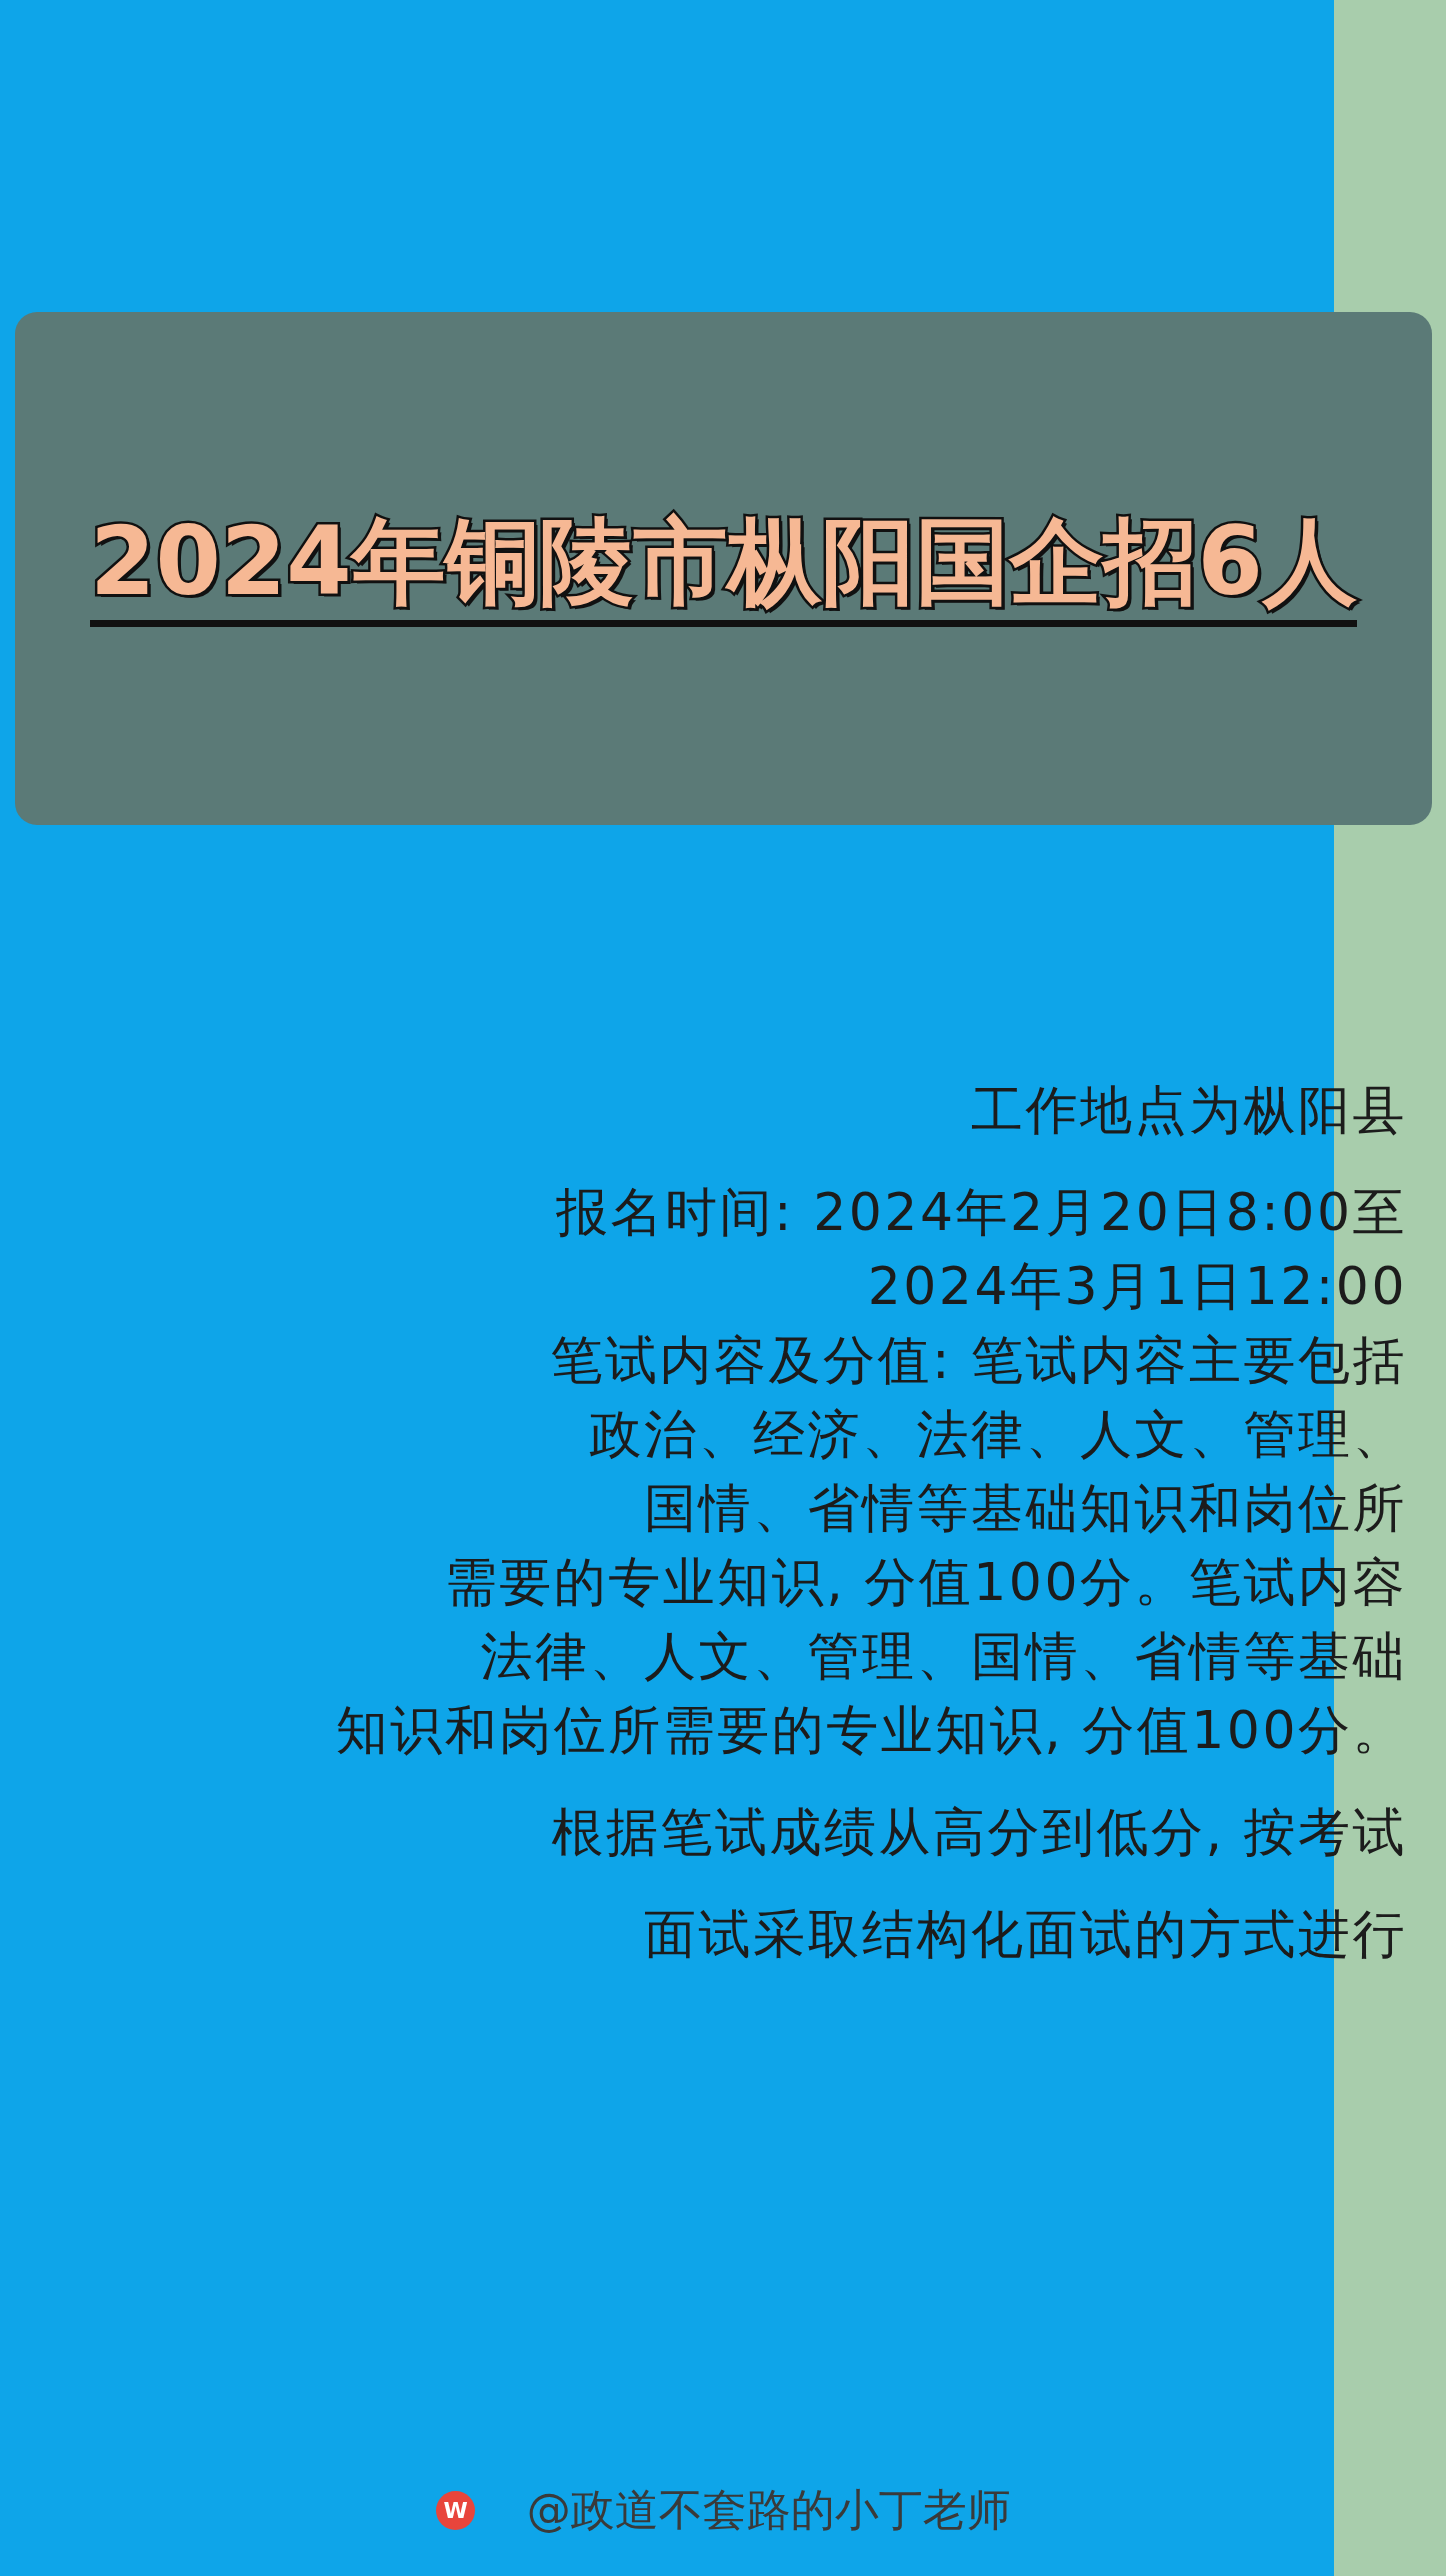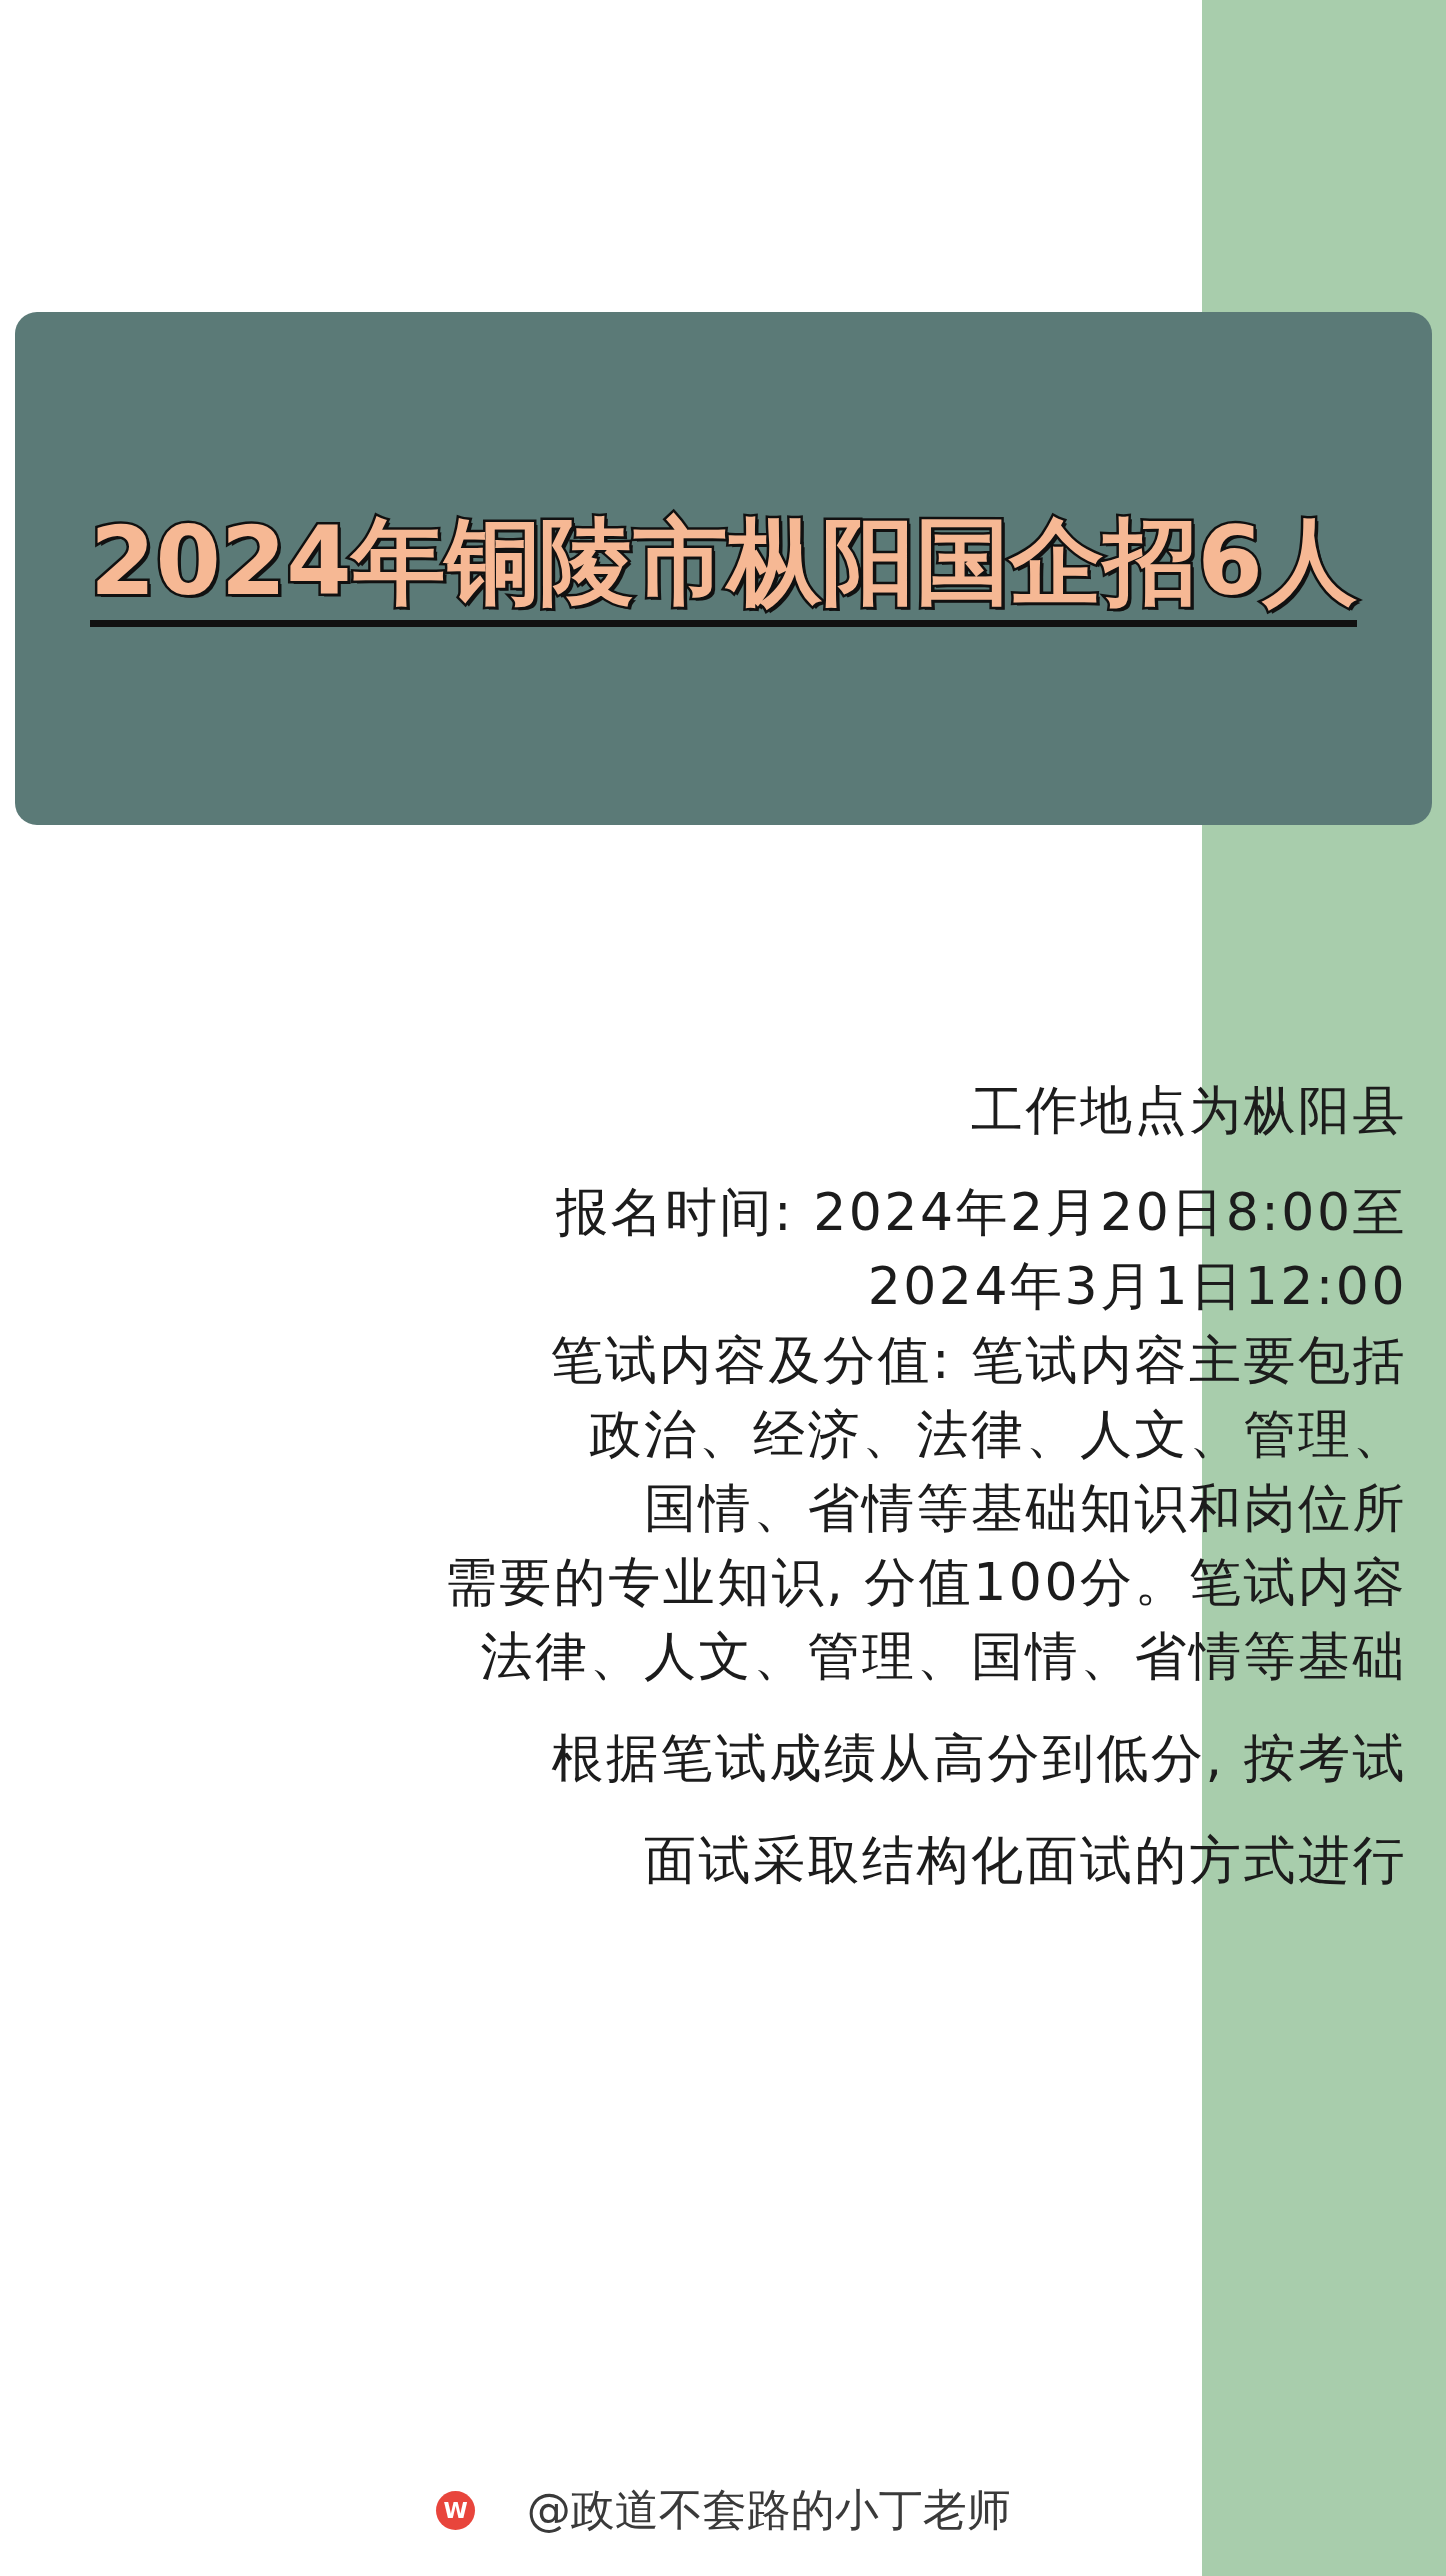--- a/index.html
+++ b/index.html
@@ -10,23 +10,23 @@
     width: 1447px;
     height: 2576px;
     background: #a8cdac;
     font-family: "DejaVu Sans", sans-serif;
     position: relative;
     overflow: hidden;
   }
 
   .poster {
     position: relative;
-    width: 1202px;
+    width: 1334px;
     height: 2576px;
-    background: #ffffff;
+    background: #0ea5e9;
   }
 
   
   .title-banner {
     position: absolute;
     left: 15px;
     top: 312px;
     width: 1417px;
     height: 513px;
     background: #5b7a77;
@@ -126,20 +126,21 @@
     </div>
 
     <div class="para">
       <span class="line">报名时间: 2024年2月20日8:00至</span>
       <span class="line">2024年3月1日12:00</span>
       <span class="line">笔试内容及分值: 笔试内容主要包括</span>
       <span class="line">政治、经济、法律、人文、管理、</span>
       <span class="line">国情、省情等基础知识和岗位所</span>
       <span class="line">需要的专业知识, 分值100分。笔试内容</span>
       <span class="line">法律、人文、管理、国情、省情等基础</span>
+      <span class="line">知识和岗位所需要的专业知识, 分值100分。</span>
     </div>
 
     <div class="para">
       <span class="line">根据笔试成绩从高分到低分, 按考试</span>
     </div>
 
     <div class="para">
       <span class="line">面试采取结构化面试的方式进行</span>
     </div>
 

